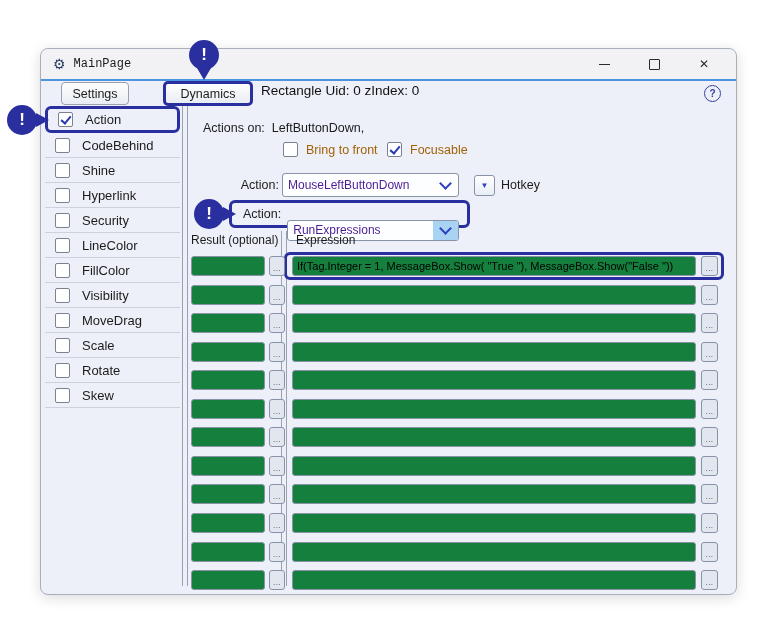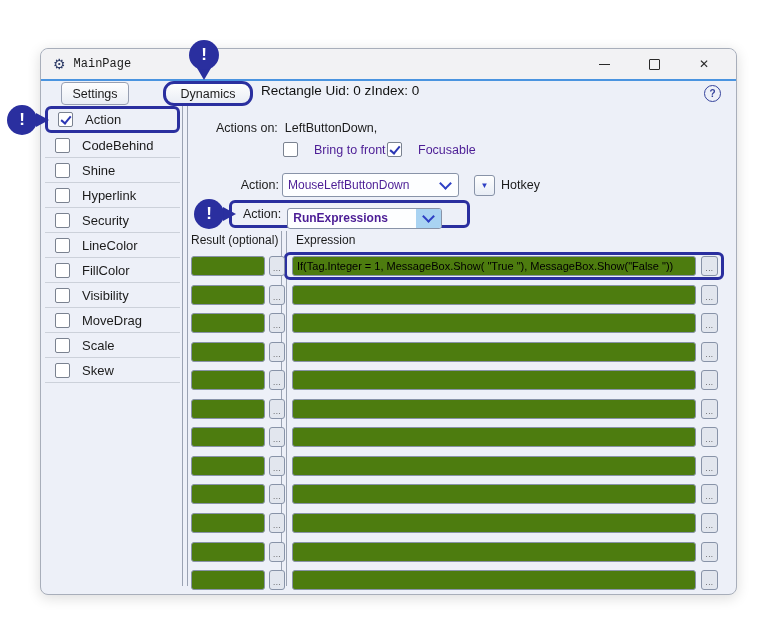--- a/index.html
+++ b/index.html
@@ -15,21 +15,21 @@
   .wc{display:flex;align-items:center;justify-content:center;width:16px;height:16px;color:#2a2a2a;cursor:default;}
   .min-bar{display:inline-block;width:11px;height:0;border-top:1.4px solid #2a2a2a;}
   .max-box{display:inline-block;width:9px;height:9px;border:1.3px solid #2a2a2a;border-radius:1px;}
   .close-x{font-size:12px;}
   .accent{position:absolute;left:0;top:30px;right:0;height:2px;background:#4a94e0;}
   
   .tab{position:absolute;top:33px;height:23px;box-sizing:border-box;border:1px solid #98a0b2;
     border-radius:4px;background:linear-gradient(#fefefe,#e9edf4);font-size:12.5px;color:#1b1b1b;
     display:flex;align-items:center;justify-content:center;}
   .tab-settings{left:20px;width:68px;}
-  .tab-dynamics{left:122px;top:32px;width:90px;height:25px;border:3px solid #2a2f9f;border-radius:11px;}
+  .tab-dynamics{left:122px;top:32px;width:90px;height:25px;border:3px solid #2a2f9f;border-radius:5px;}
   .hdr-info{position:absolute;left:220px;top:34px;font-size:13.5px;color:#111;}
   .help{position:absolute;left:663px;top:36px;width:17px;height:17px;border:1.6px solid #35439c;
     border-radius:50%;box-sizing:border-box;display:flex;align-items:center;justify-content:center;
     font-size:10px;font-weight:bold;color:#35439c;}
   
   #sidebar{position:absolute;left:4px;top:57px;width:135px;}
   .side-item{position:relative;height:25px;display:flex;align-items:center;gap:12px;
     padding-left:10px;box-sizing:border-box;font-size:13px;color:#1b1b1b;}
   .side-item::after{content:"";position:absolute;left:0;right:0;bottom:0;height:1px;background:#ccd1da;}
   .side-item.hl{border:3px solid #2a2f9f;border-radius:6px;height:27px;}
@@ -38,40 +38,40 @@
   .cb{position:relative;width:15px;height:15px;background:#fff;border:1px solid #7a8290;
     border-radius:2px;box-sizing:border-box;flex:none;}
   .cb.checked::after{content:"";position:absolute;left:4px;top:1px;width:4px;height:8px;
     border-right:2px solid #2b36b4;border-bottom:2px solid #2b36b4;transform:rotate(40deg);}
   
   .vsplit{position:absolute;width:4px;border-left:1px solid #9aa2b2;border-right:1px solid #9aa2b2;}
   #split-side{left:141px;top:57px;height:480px;}
   #split-col{left:240px;top:182px;height:355px;}
   
   .lbl{position:absolute;font-size:12.5px;color:#1b1b1b;}
-  .cbrow{position:absolute;display:flex;align-items:center;gap:16px;font-size:12.5px;color:#4c1d95;}
+  .cbrow{position:absolute;display:flex;align-items:center;gap:8px;font-size:12.5px;color:#a16207;}
   
   .dropdown{position:absolute;height:24px;box-sizing:border-box;border:1px solid #8893a8;
     border-radius:3px;background:#fdfeff;display:flex;align-items:center;}
   .dd-text{flex:1;font-size:12px;color:#4c1d95;padding-left:5px;white-space:nowrap;overflow:hidden;}
   .dd-btn{width:25px;align-self:stretch;display:flex;align-items:center;justify-content:center;border-radius:0 2px 2px 0;}
   .dd-btn.hot{background:#a9d3f2;}
   .chev{display:inline-block;width:7px;height:7px;border-right:2.3px solid #2e3fc4;
     border-bottom:2.3px solid #2e3fc4;transform:rotate(45deg);margin-top:-3px;}
   .action-box{position:absolute;left:188px;top:151px;width:241px;height:28px;box-sizing:border-box;
     border:3px solid #2a2f9f;border-radius:6px;background:transparent;display:flex;align-items:center;}
   .action-box .a-lbl{font-size:12.5px;color:#1b1b1b;margin-left:11px;}
-  .action-box .dropdown{position:relative;left:6px;top:4px;width:155px;height:21px;font-weight:bold;}
+  .action-box .dropdown{position:relative;left:6px;top:16px;width:172px;height:21px;}
   .hot-btn{position:absolute;left:433px;top:126px;width:21px;height:21px;box-sizing:border-box;
     border:1px solid #8893a8;border-radius:3px;background:linear-gradient(#ffffff,#e8edf5);
     display:flex;align-items:center;justify-content:center;font-size:8px;color:#2e3fc4;}
   
   .ghdr{position:absolute;font-size:12px;color:#1b1b1b;}
   .grid-row{position:absolute;left:0;width:695px;height:20px;}
-  .txt{position:absolute;height:20px;box-sizing:border-box;background:#4d7c0f;border:1px solid #8893a8;
+  .txt{position:absolute;height:20px;box-sizing:border-box;background:#15803d;border:1px solid #8893a8;
     border-radius:3px;font-size:11px;line-height:18px;color:#000;padding:0 4px;white-space:nowrap;overflow:hidden;}
   .result-box{left:150px;width:74px;}
   .expr-box{left:251px;width:404px;}
   .mini-btn{position:absolute;height:20px;box-sizing:border-box;background:#e2e6ee;border:1px solid #8893a8;
     border-radius:3px;font-size:8px;letter-spacing:.5px;color:#333;display:flex;align-items:flex-end;
     justify-content:center;padding-bottom:2px;}
   .r-btn{left:228px;width:16px;}
   .e-btn{left:660px;width:17px;}
   .expr-ring{display:none;position:absolute;left:243px;top:-4px;width:440px;height:28px;box-sizing:border-box;
     border:3px solid #2a2f9f;border-radius:6px;pointer-events:none;}
@@ -153,29 +153,33 @@
   <div class="side-item">
     <span class="cb"></span>
     <span class="s-lbl">MoveDrag</span>
   </div>
 
   <div class="side-item">
     <span class="cb"></span>
     <span class="s-lbl">Scale</span>
   </div>
 
+  <div class="side-item">
+    <span class="cb"></span>
+    <span class="s-lbl">Rotate</span>
+  </div>
 
   <div class="side-item">
     <span class="cb"></span>
     <span class="s-lbl">Skew</span>
   </div>
 </div>
   <div class="vsplit" id="split-side"></div>
 
-  <div class="lbl" style="left:175px;top:72px;text-align:right;">
+  <div class="lbl" style="left:162px;top:72px;text-align:right;">
     <span>Actions on:</span>&nbsp;
     <span>LeftButtonDown,</span>
   </div>
 
   <div class="cbrow" style="left:242px;top:93px;">
     <span class="cb"></span>
     <span>Bring to front</span>
   </div>
   <div class="cbrow" style="left:346px;top:93px;">
     <span class="cb checked"></span>

